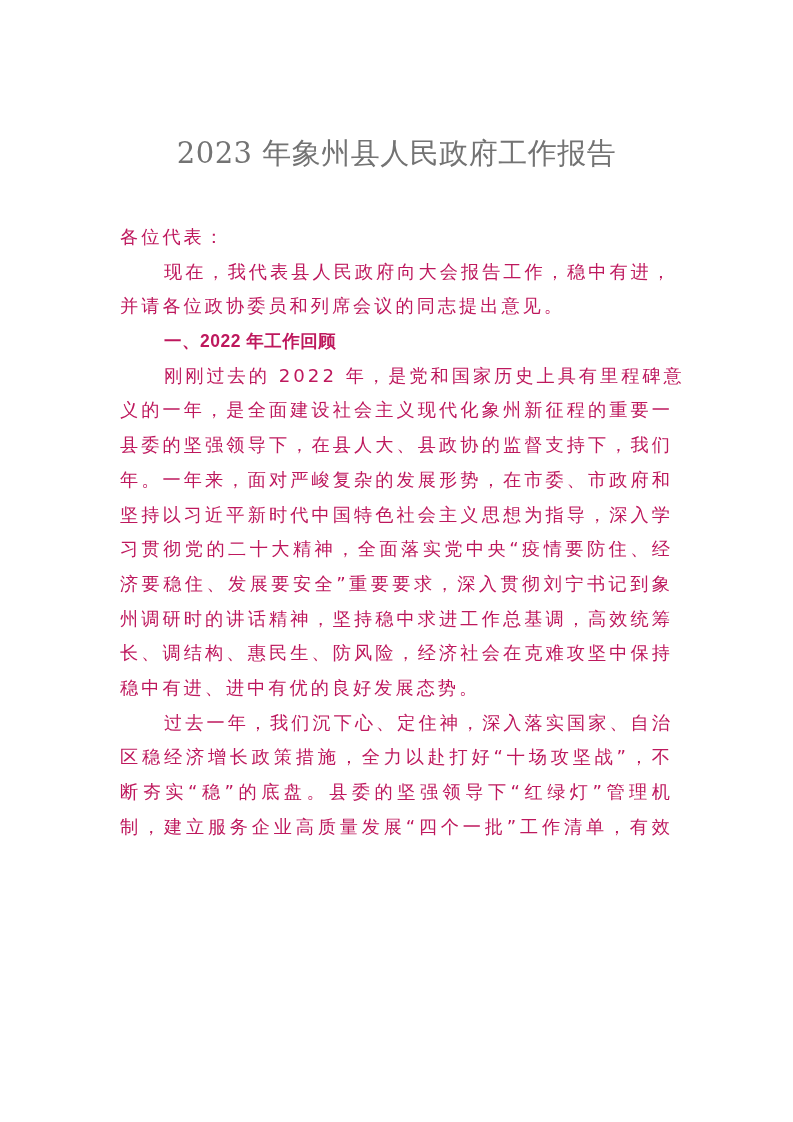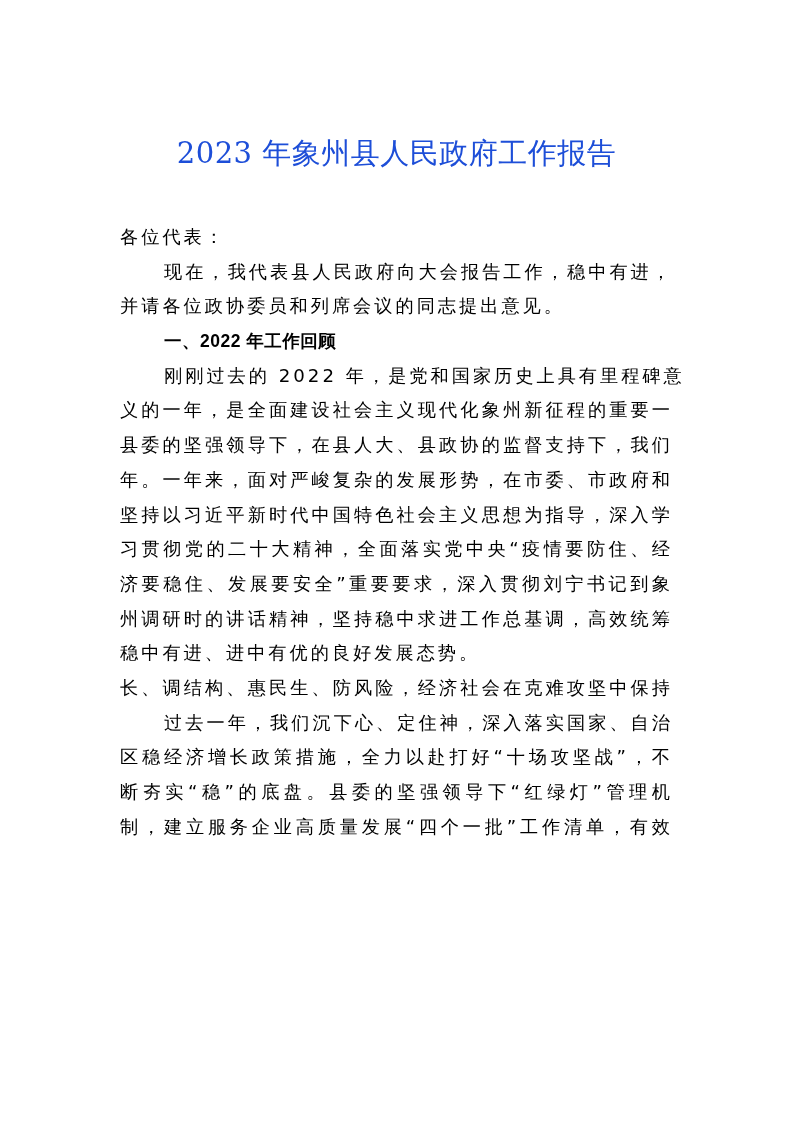--- a/index.html
+++ b/index.html
@@ -24,37 +24,37 @@
     .title {
       position: absolute;
       top: 133px;
       left: 0;
       width: 793px;
       text-align: center;
       font-family: "DejaVu Serif", "Liberation Serif", serif;
       font-size: 29px;
       line-height: 40px;
       letter-spacing: 0.5px;
-      color: #1d4ed8;
+      color: #737373;
       white-space: nowrap;
     }
     .body {
       position: absolute;
       top: 220px;
       left: 120px;
       width: 553px;
     }
     .line {
       height: 34.7px;
       line-height: 34.7px;
       font-family: "DejaVu Sans", "Liberation Sans", sans-serif;
       font-size: 18.2px;
       letter-spacing: 3px;
       white-space: nowrap;
-      color: #000000;
+      color: #be185d;
       text-align: justify;
       text-align-last: justify;
     }
     .line.last {
       text-align-last: left;
     }
     .line.indent {
       padding-left: 44px;
     }
     .line.heading {
@@ -80,21 +80,21 @@
     <div class="line indent heading">一、2022 年工作回顾</div>
 
     <div class="line indent">刚刚过去的 2022 年，是党和国家历史上具有里程碑意</div>
     <div class="line">义的一年，是全面建设社会主义现代化象州新征程的重要一</div>
     <div class="line">县委的坚强领导下，在县人大、县政协的监督支持下，我们</div>
     <div class="line">年。一年来，面对严峻复杂的发展形势，在市委、市政府和</div>
     <div class="line">坚持以习近平新时代中国特色社会主义思想为指导，深入学</div>
     <div class="line">习贯彻党的二十大精神，全面落实党中央“疫情要防住、经</div>
     <div class="line">济要稳住、发展要安全”重要要求，深入贯彻刘宁书记到象</div>
     <div class="line">州调研时的讲话精神，坚持稳中求进工作总基调，高效统筹</div>
+    <div class="line">长、调结构、惠民生、防风险，经济社会在克难攻坚中保持</div>
     <div class="line last">稳中有进、进中有优的良好发展态势。</div>
-    <div class="line">长、调结构、惠民生、防风险，经济社会在克难攻坚中保持</div>
 
     <div class="line indent">过去一年，我们沉下心、定住神，深入落实国家、自治</div>
     <div class="line">区稳经济增长政策措施，全力以赴打好“十场攻坚战”，不</div>
     <div class="line">断夯实“稳”的底盘。县委的坚强领导下“红绿灯”管理机</div>
     <div class="line">制，建立服务企业高质量发展“四个一批”工作清单，有效</div>
   </div>
 </div>
 
 </body></html>

